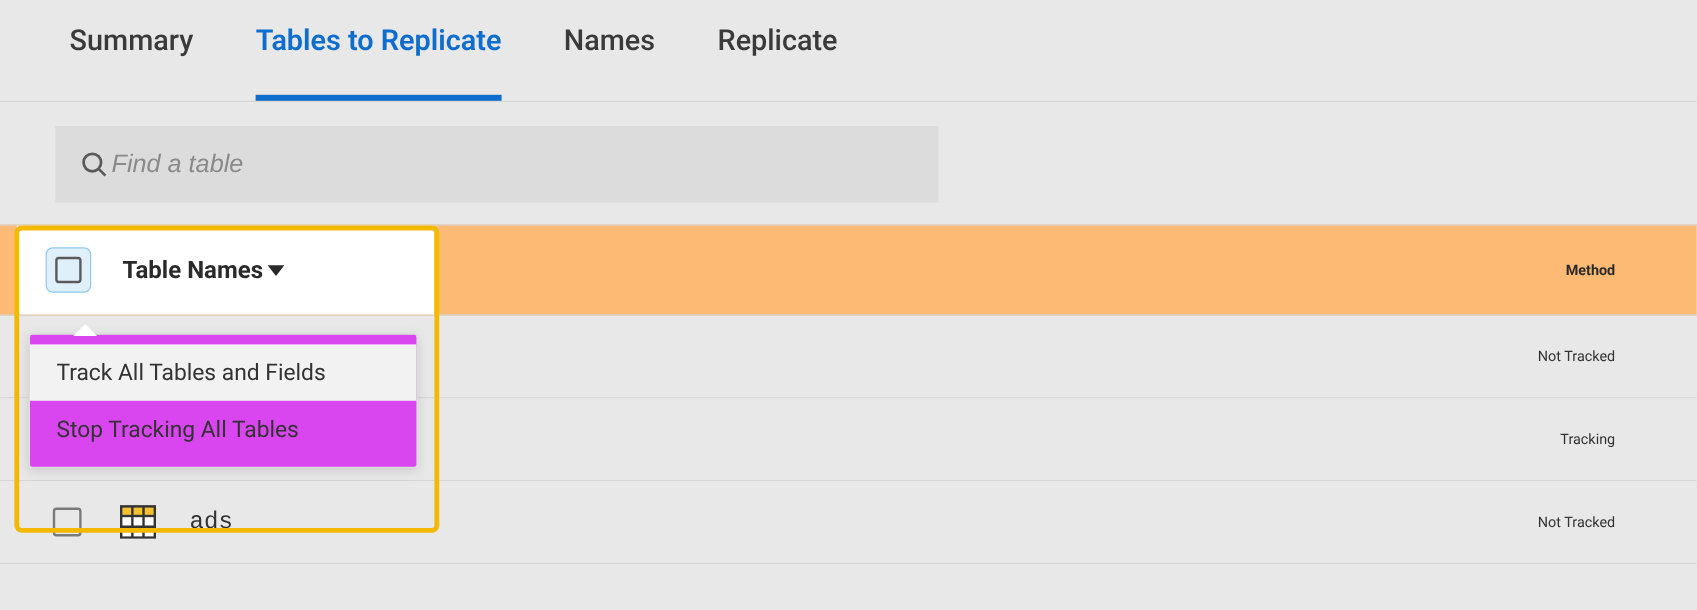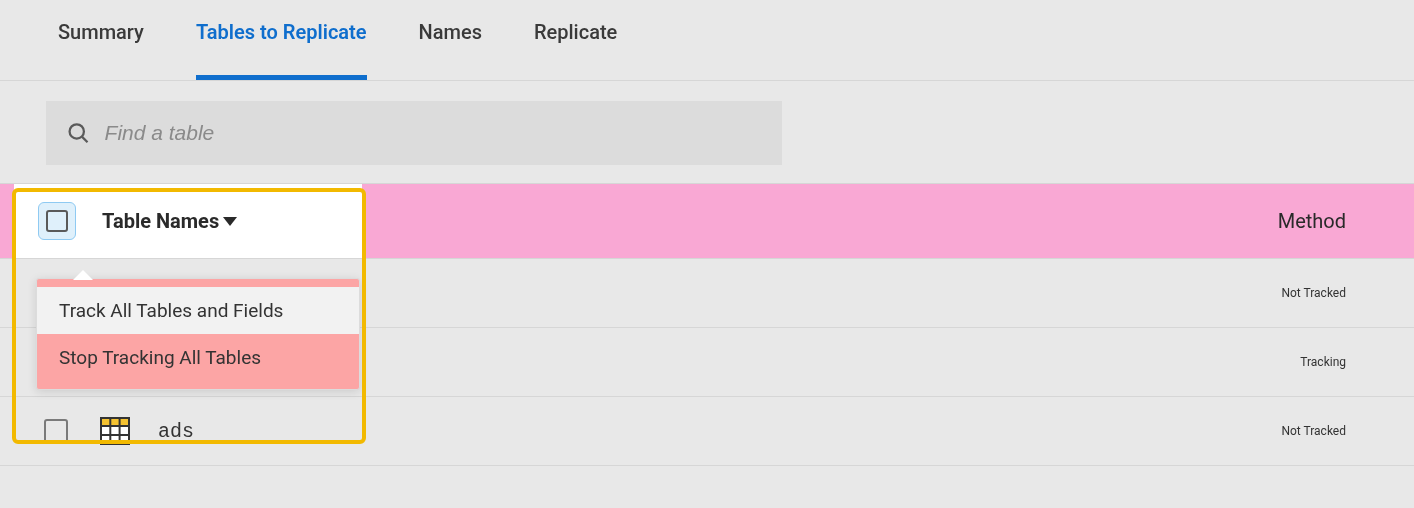--- a/index.html
+++ b/index.html
@@ -11,21 +11,21 @@
       overflow: hidden;
       color: #333;
     }
     .tabs {
       display: flex;
       gap: 52px;
       padding: 20px 58px 0 58px;
       border-bottom: 1px solid #d6d6d6;
     }
     .tab {
-      font-size: 20px;
+      font-size: 24px;
       color: #3a3a3a;
       padding-bottom: 18px;
       cursor: pointer;
       font-weight: 500;
     }
     .tab.active {
       color: #0f6ecd;
       font-weight: 600;
       border-bottom: 5px solid #0f6ecd;
       padding-bottom: 31px;
@@ -41,21 +41,21 @@
       align-items: center;
       padding: 0 20px;
     }
     .search-box input {
       background: transparent;
       border: none;
       outline: none;
       font-size: 21px;
       font-style: italic;
       color: #8a8a8a;
-      margin-left: 14px;
+      margin-left: 2px;
       width: 100%;
     }
     .search-box input::placeholder {
       color: #8a8a8a;
     }
     .search-icon-svg {
       width: 26px;
       height: 26px;
       stroke: #5a5a5a;
       stroke-width: 2.2;
@@ -72,21 +72,21 @@
       pointer-events: none;
       z-index: 50;
     }
     .table-header {
       display: flex;
       align-items: center;
       padding: 18px 0 18px 38px;
       border-top: 1px solid #d6d6d6;
       border-bottom: 1px solid #d6d6d6;
       position: relative;
-      background: #f9a8d4;
+      background: #fdba74;
     }
     .header-left-bg {
       position: absolute;
       left: 14px;
       top: 0;
       bottom: 0;
       width: 348px;
       background: #ffffff;
       z-index: 0;
     }
@@ -126,30 +126,30 @@
       margin-left: 4px;
       width: 0;
       height: 0;
       border-left: 7px solid transparent;
       border-right: 7px solid transparent;
       border-top: 9px solid #2a2a2a;
     }
     .method-col {
       margin-left: auto;
       margin-right: 68px;
-      font-size: 20px;
-      font-weight: 400;
+      font-size: 12px;
+      font-weight: 700;
       color: #2a2a2a;
     }
     .dropdown {
       position: absolute;
-      left: 36px;
+      left: 24px;
       top: 278px;
       width: 324px;
-      background: #fca5a5;
+      background: #d946ef;
       border: 1px solid #dcdcdc;
       border-radius: 3px;
       box-shadow: 0 2px 10px rgba(0,0,0,0.12);
       z-index: 30;
       padding: 8px 0;
     }
     .dropdown::before {
       content: "";
       position: absolute;
       top: -9px;

